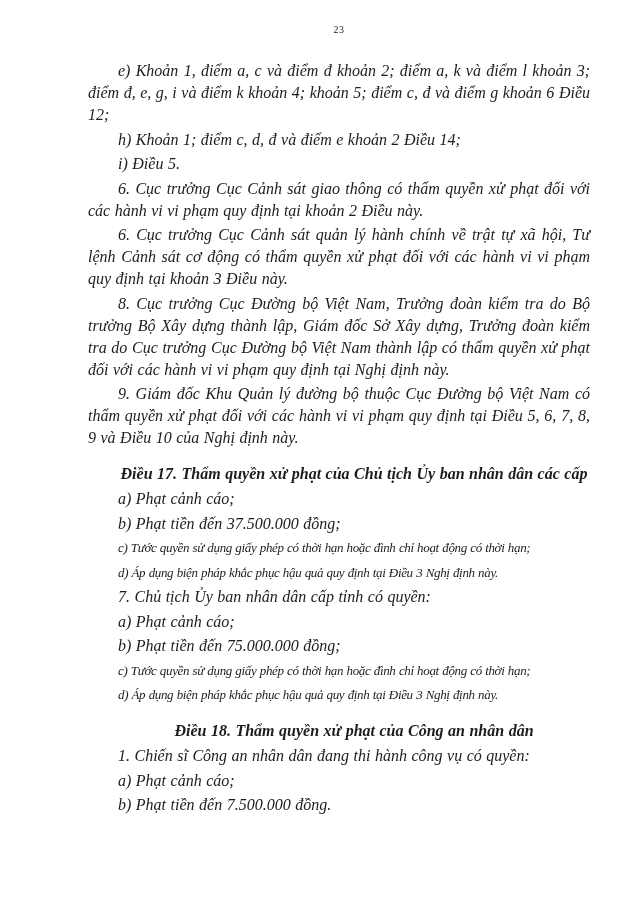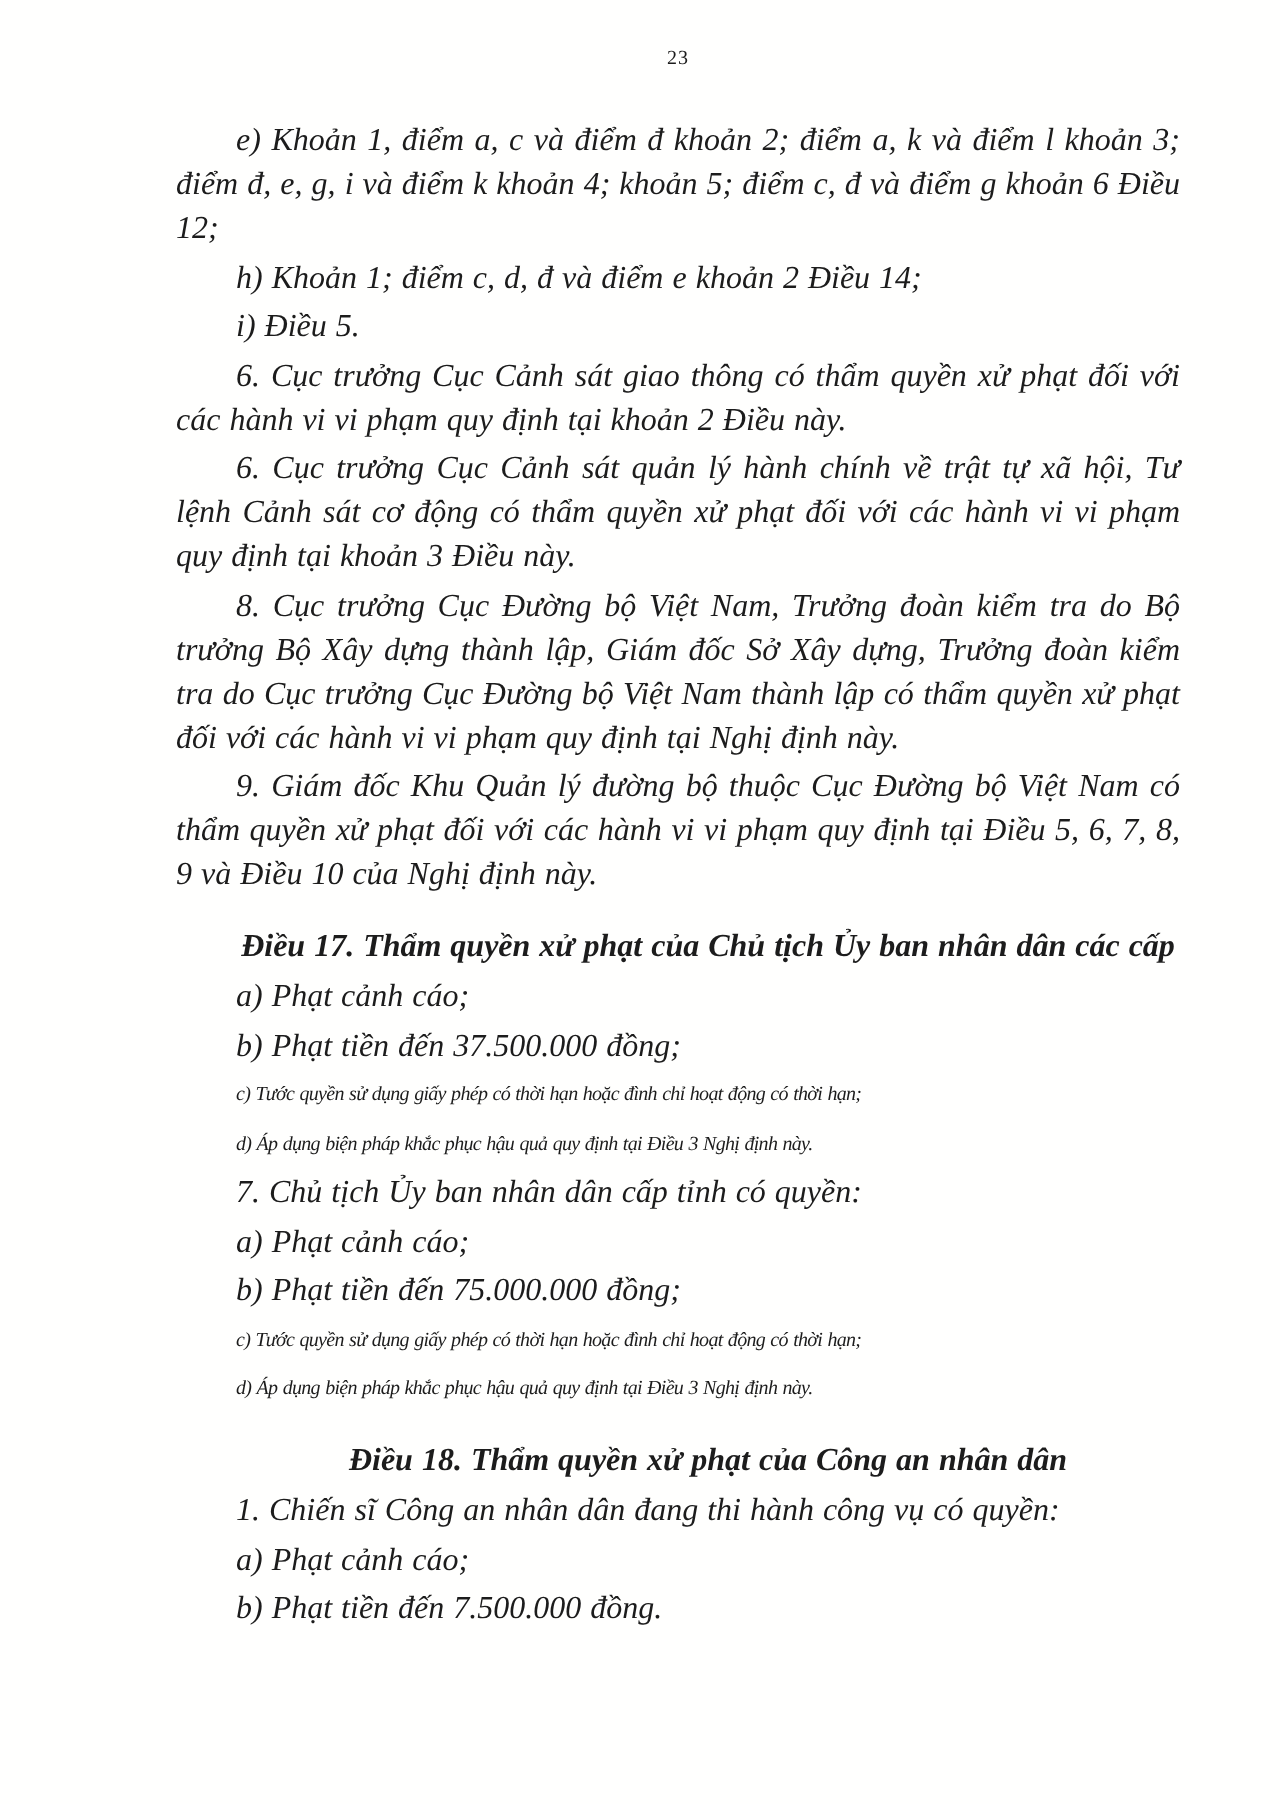--- a/index.html
+++ b/index.html
@@ -42,21 +42,21 @@
     font-style: italic;
   }
   .para.heading {
     font-weight: bold;
     text-align: center;
     margin-top: 14px;
     margin-bottom: 3px;
   }
   .para.fit {
     white-space: nowrap;
-    font-size: 10px;
+    font-size: 13px;
     letter-spacing: -0.35px;
     text-align: left;
     overflow: visible;
   }
 </style>
 </head>
 <body>
 
 <div class="page">
   <div class="pagenum">23</div>

